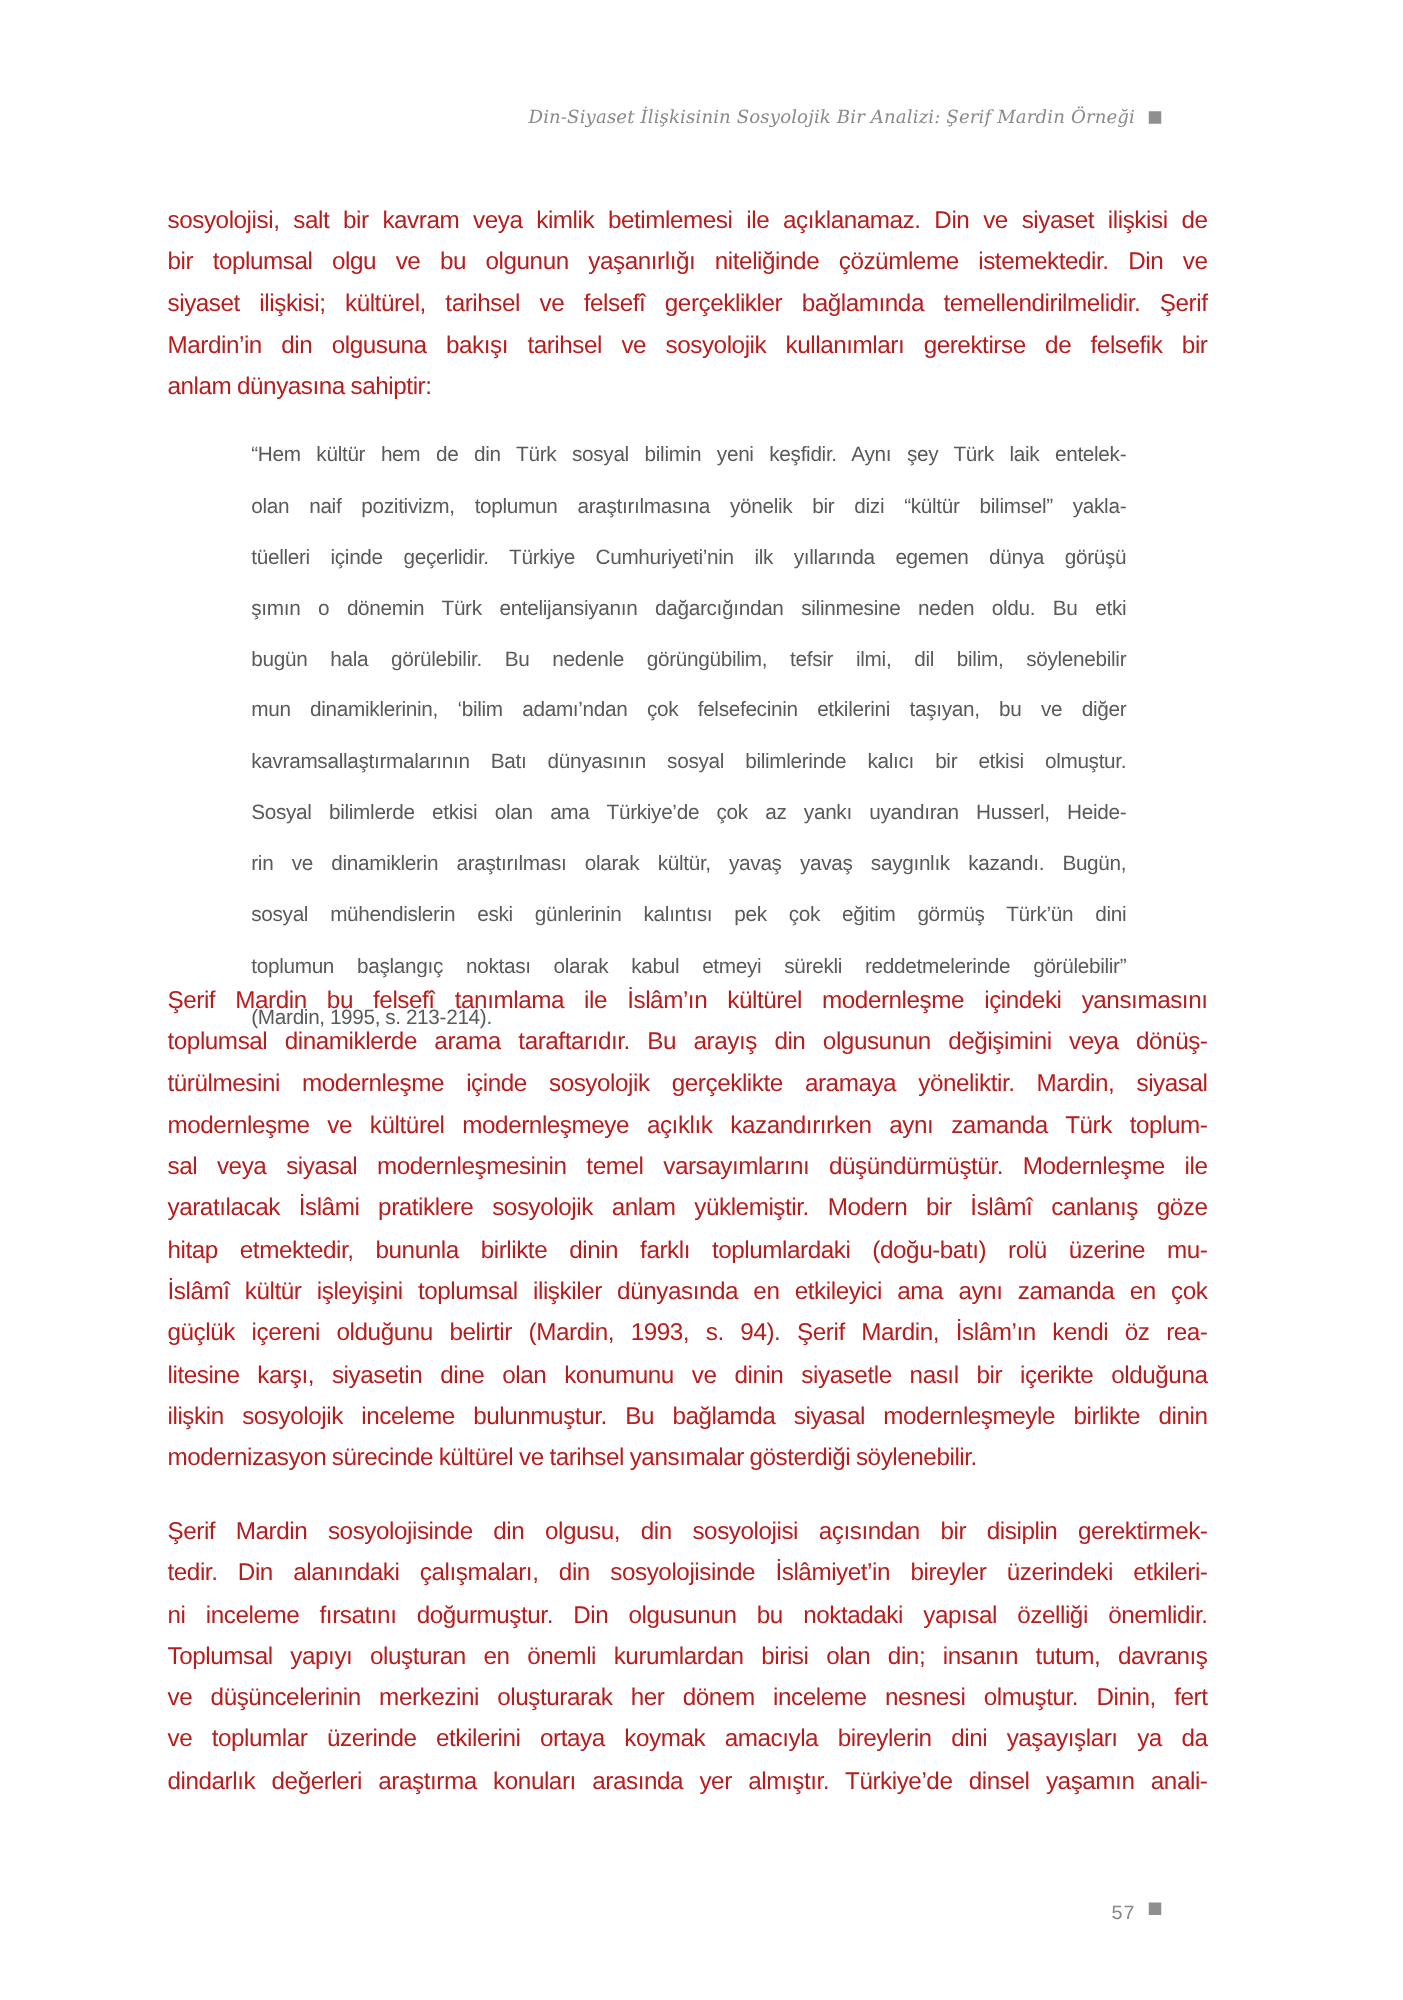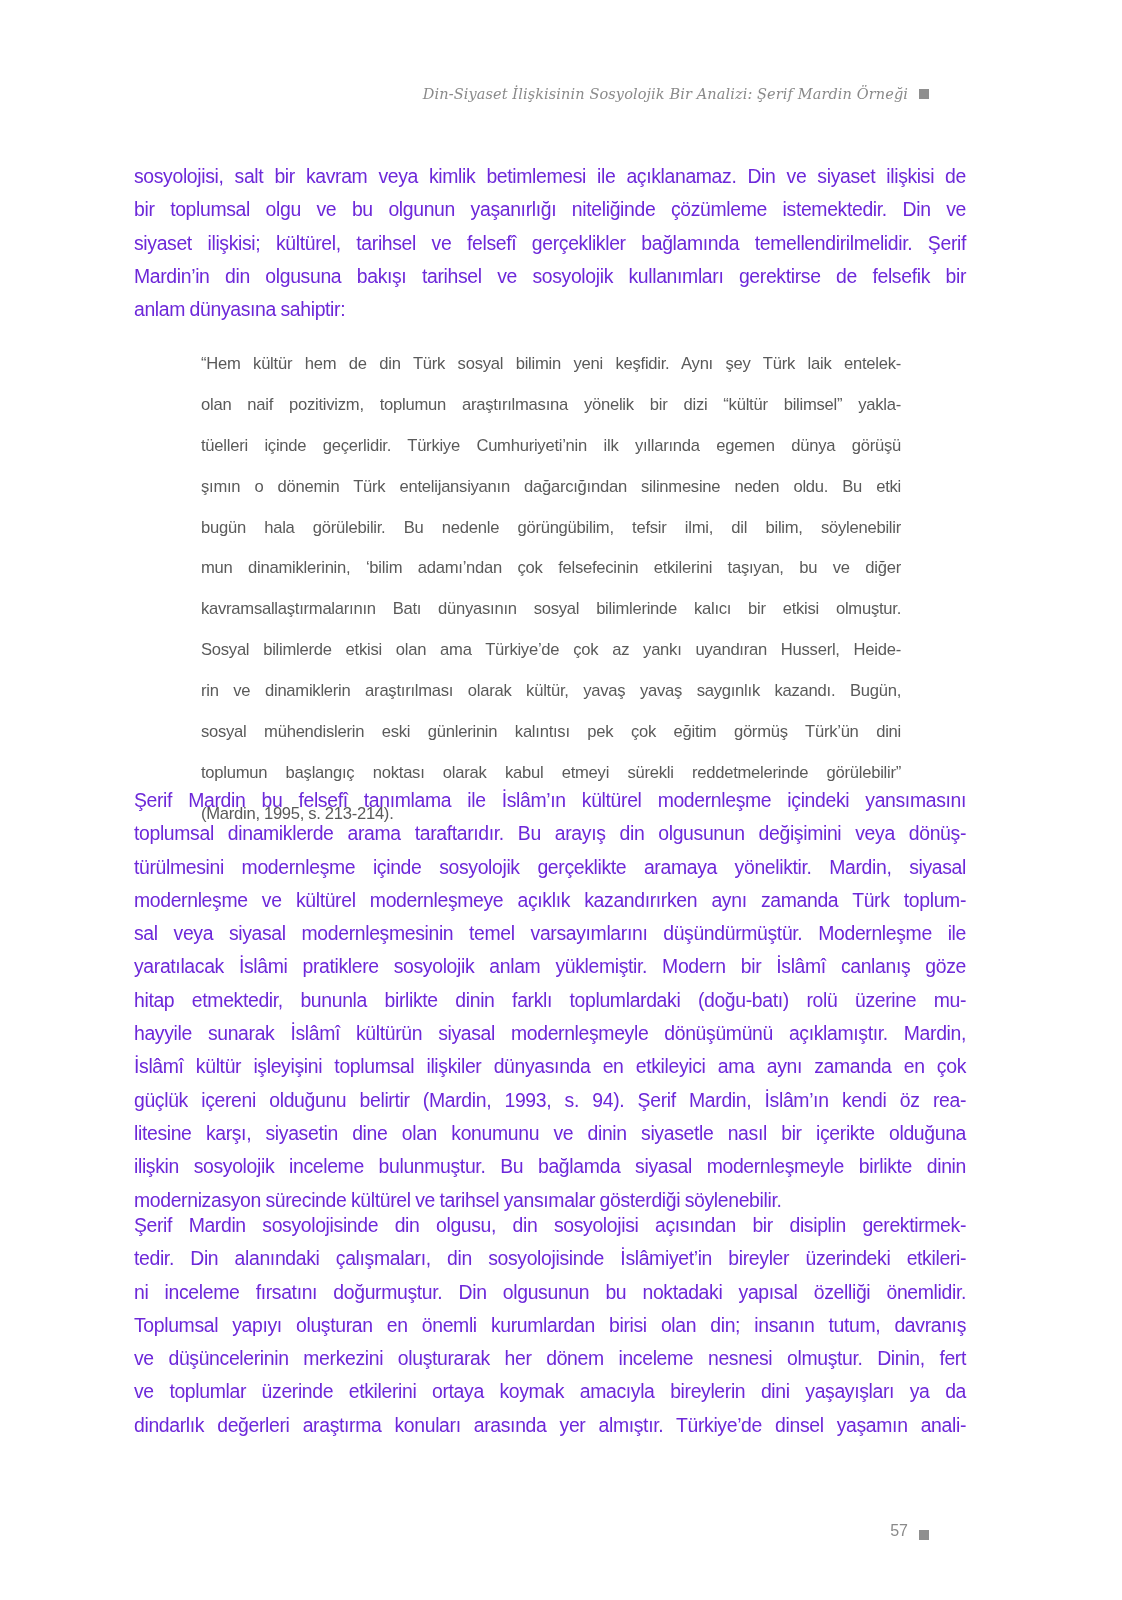--- a/index.html
+++ b/index.html
@@ -10,21 +10,21 @@
       position: absolute; top: 86px; right: 112px;
       font-family: "DejaVu Serif", serif; font-style: italic;
       font-size: 14.5px; color: #8a8a8a; letter-spacing: 0.1px;
       display: flex; align-items: center; white-space: nowrap;
     }
     .sq { display: inline-block; width: 10px; height: 10px; background: #8f8f8f; margin-left: 11px; }
 
     .body-block {
       position: absolute; left: 134px; width: 832px;
       font-family: "Liberation Sans", sans-serif; font-size: 19.4px;
-      color: #6d28d9;
+      color: #b91c1c;
     }
     .line {
       display: block; height: 33.3px; line-height: 33.3px;
       text-align: justify; text-align-last: justify;
       white-space: nowrap; letter-spacing: -0.35px; word-spacing: -0.5px;
     }
     .line.last { text-align-last: left; }
 
     .quote-block {
       position: absolute; left: 201px; width: 700px;
@@ -33,22 +33,22 @@
     }
     .quote-block .line { height: 29.9px; line-height: 29.9px; letter-spacing: -0.25px; word-spacing: -0.3px; margin-top: 11px; }
 
     #para-1 { top: 160px; }
     #quote  { top: 338px; }
     #para-2 { top: 784px; }
     #para-3 { top: 1209px; }
 
     .page-number {
       position: absolute; top: 1522px; right: 112px;
-      font-family: Liberation Sans, sans-serif; font-size: 16px; color: #8a8a8a;
-      display: flex; align-items: flex-end;
+      font-family: Liberation Mono, monospace; font-size: 16px; color: #8a8a8a;
+      display: flex; align-items: flex-start;
     }
   </style>
 </head>
 <body>
 
 <div class="page">
 
   <div class="running-header">
     <span>Din-Siyaset İlişkisinin Sosyolojik Bir Analizi: Şerif Mardin Örneği</span>
     <span class="sq"></span>
@@ -78,21 +78,20 @@
   </div>
 
   <div class="body-block" id="para-2">
     <span class="line">Şerif Mardin bu felsefî tanımlama ile İslâm’ın kültürel modernleşme içindeki yansımasını</span>
     <span class="line">toplumsal dinamiklerde arama taraftarıdır. Bu arayış din olgusunun değişimini veya dönüş-</span>
     <span class="line">türülmesini modernleşme içinde sosyolojik gerçeklikte aramaya yöneliktir. Mardin, siyasal</span>
     <span class="line">modernleşme ve kültürel modernleşmeye açıklık kazandırırken aynı zamanda Türk toplum-</span>
     <span class="line">sal veya siyasal modernleşmesinin temel varsayımlarını düşündürmüştür. Modernleşme ile</span>
     <span class="line">yaratılacak İslâmi pratiklere sosyolojik anlam yüklemiştir. Modern bir İslâmî canlanış göze</span>
     <span class="line">hitap etmektedir, bununla birlikte dinin farklı toplumlardaki (doğu-batı) rolü üzerine mu-</span>
-    <span class="line">hayyile sunarak İslâmî kültürün siyasal modernleşmeyle dönüşümünü açıklamıştır. Mardin,</span>
     <span class="line">İslâmî kültür işleyişini toplumsal ilişkiler dünyasında en etkileyici ama aynı zamanda en çok</span>
     <span class="line">güçlük içereni olduğunu belirtir (Mardin, 1993, s. 94). Şerif Mardin, İslâm’ın kendi öz rea-</span>
     <span class="line">litesine karşı, siyasetin dine olan konumunu ve dinin siyasetle nasıl bir içerikte olduğuna</span>
     <span class="line">ilişkin sosyolojik inceleme bulunmuştur. Bu bağlamda siyasal modernleşmeyle birlikte dinin</span>
     <span class="line last">modernizasyon sürecinde kültürel ve tarihsel yansımalar gösterdiği söylenebilir.</span>
   </div>
 
   <div class="body-block" id="para-3">
     <span class="line">Şerif Mardin sosyolojisinde din olgusu, din sosyolojisi açısından bir disiplin gerektirmek-</span>
     <span class="line">tedir. Din alanındaki çalışmaları, din sosyolojisinde İslâmiyet’in bireyler üzerindeki etkileri-</span>

